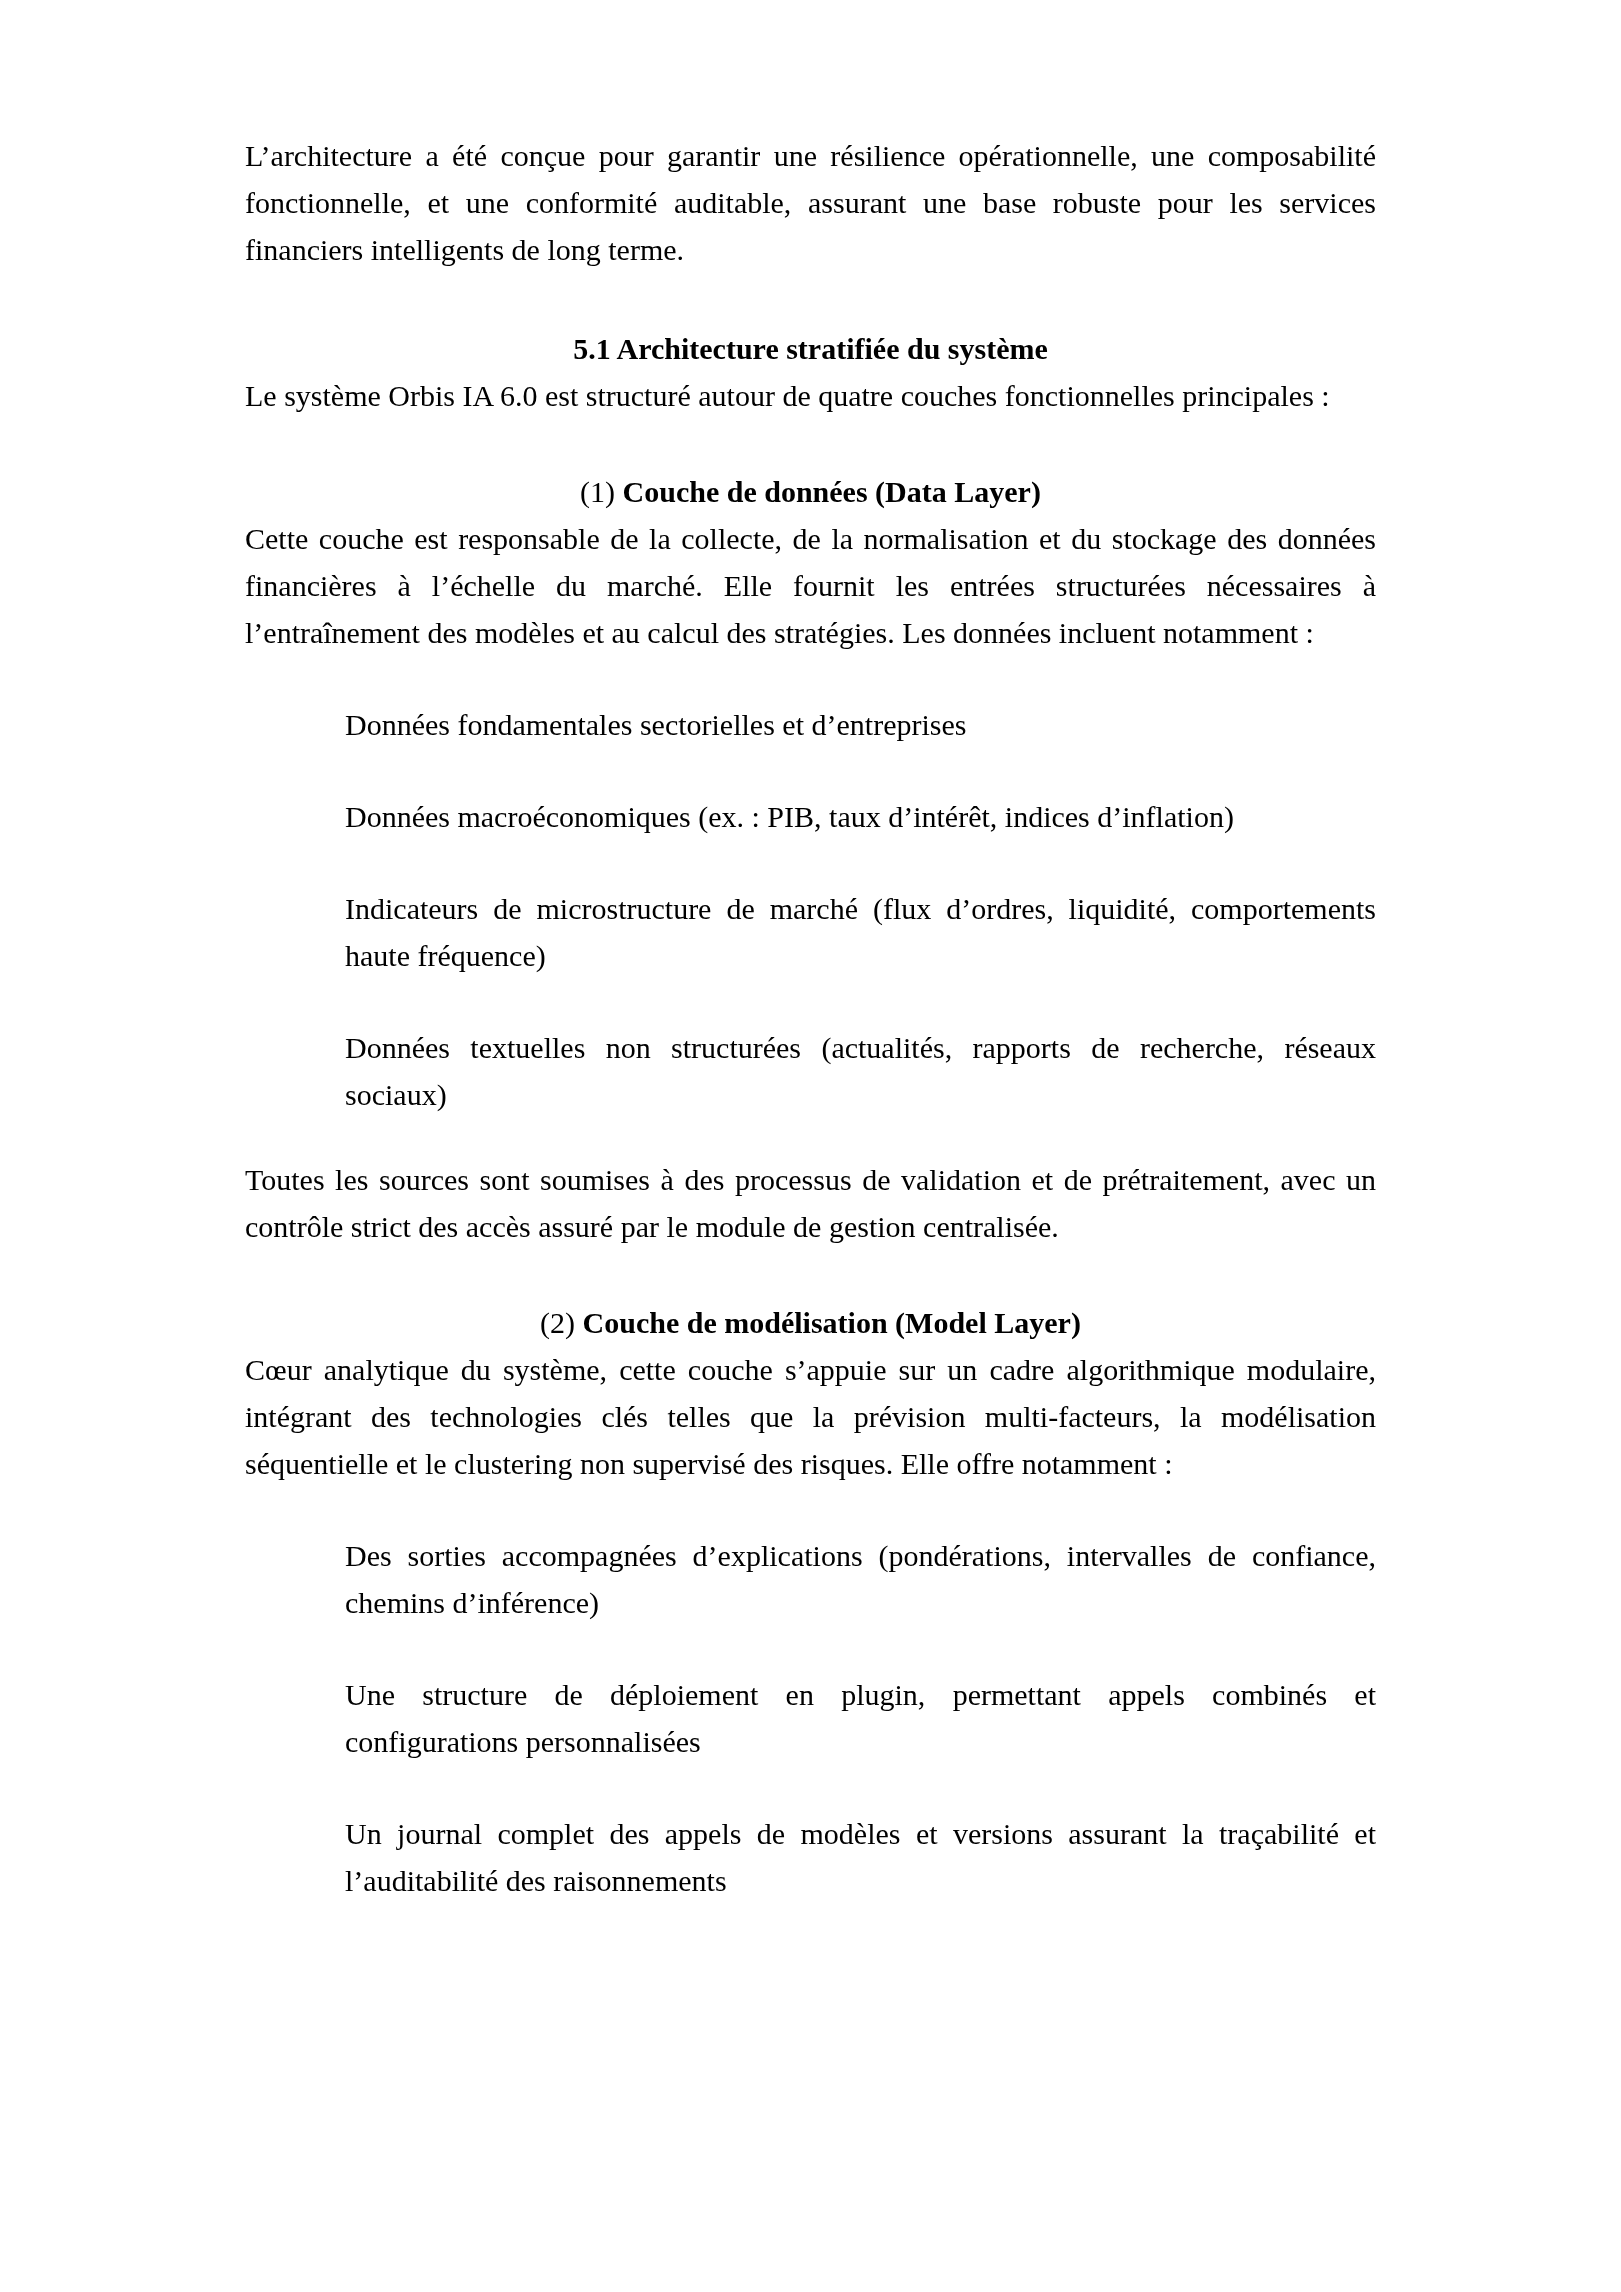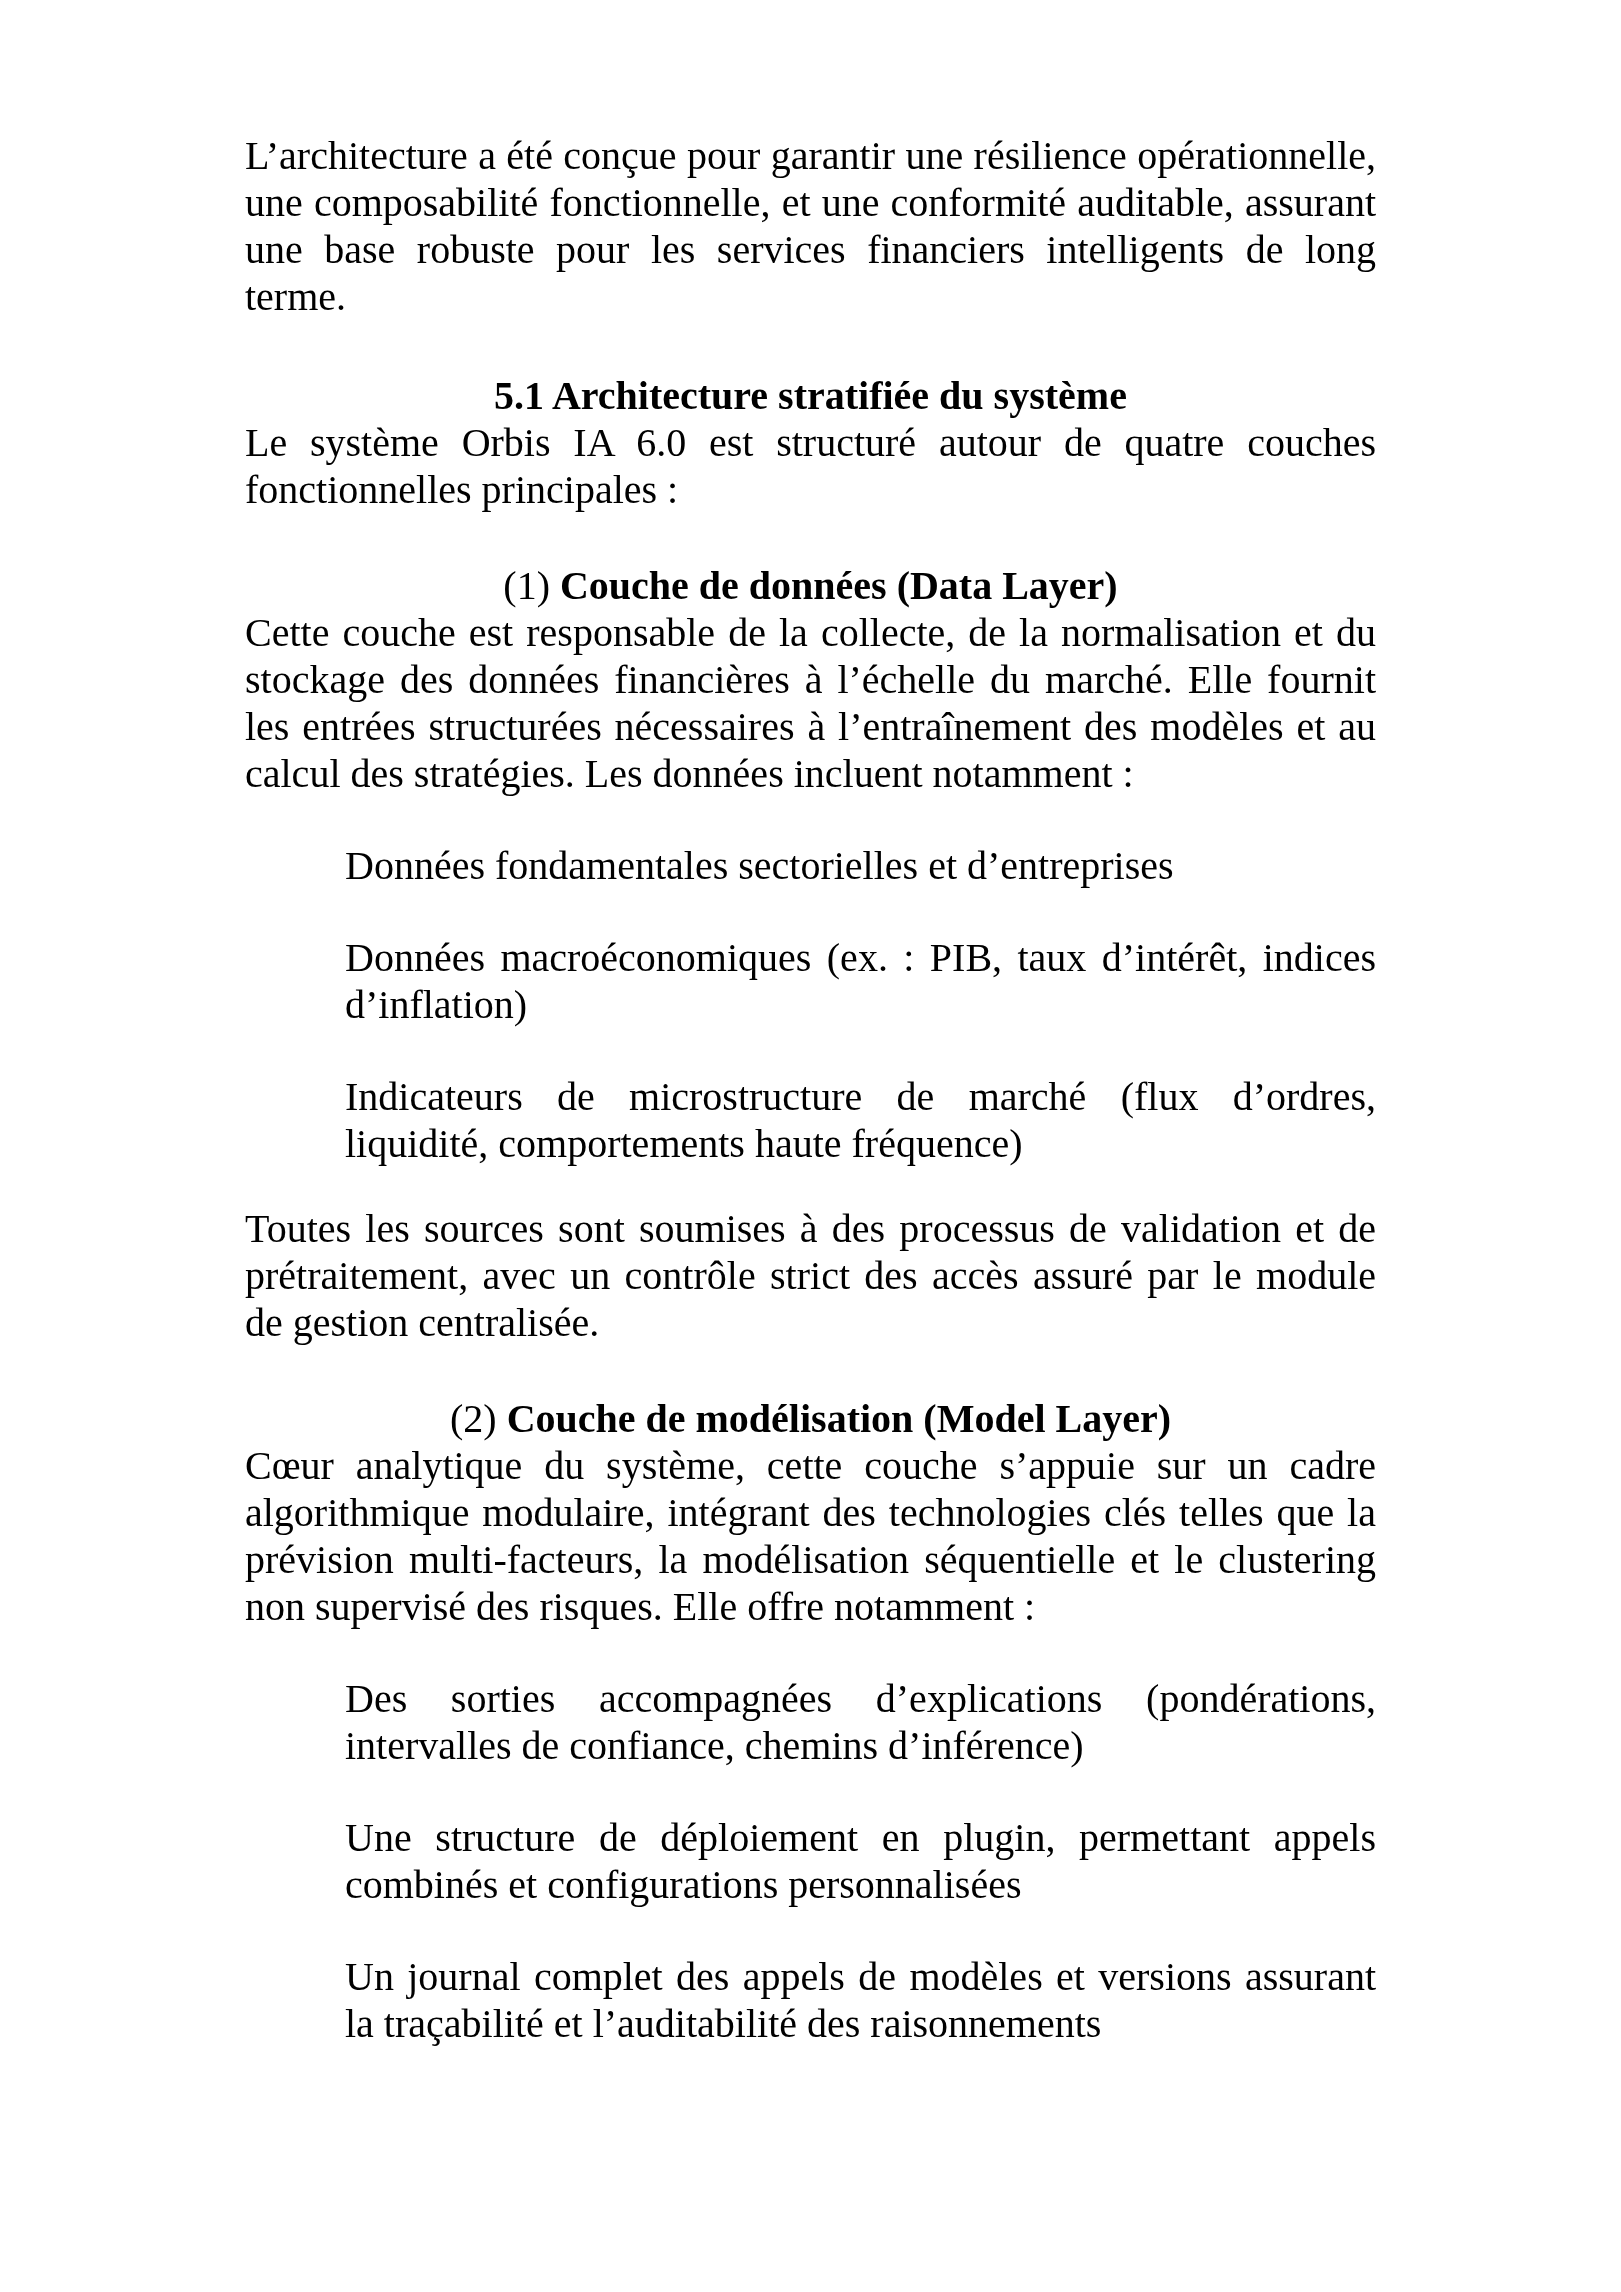--- a/index.html
+++ b/index.html
@@ -8,21 +8,21 @@
     background: #ffffff;
   }
   .page {
     position: relative;
     width: 1621px;
     height: 2293px;
     background: #ffffff;
     box-sizing: border-box;
     padding: 132px 245px 0 245px;
     font-family: "Liberation Serif", "DejaVu Serif", serif;
-    font-size: 40px;
+    font-size: 30px;
     line-height: 47px;
     color: #000000;
     overflow: hidden;
   }
   .para {
     margin: 0;
     text-align: justify;
   }
   .heading {
     margin: 52px 0 0 0;
@@ -62,20 +62,21 @@
   <p class="para heading">5.1 Architecture stratifiée du système</p>
   <p class="para">Le système Orbis IA 6.0 est structuré autour de quatre couches fonctionnelles principales :</p>
 
   <p class="para layer-title"><span>(1) </span><span class="title-bold">Couche de données (Data Layer)</span></p>
   <p class="para">Cette couche est responsable de la collecte, de la normalisation et du stockage des données financières à l’échelle du marché. Elle fournit les entrées structurées nécessaires à l’entraînement des modèles et au calcul des stratégies. Les données incluent notamment :</p>
 
   <ul class="list">
     <li class="para list-item">Données fondamentales sectorielles et d’entreprises</li>
     <li class="para list-item">Données macroéconomiques (ex. : PIB, taux d’intérêt, indices d’inflation)</li>
     <li class="para list-item">Indicateurs de microstructure de marché (flux d’ordres, liquidité, comportements haute fréquence)</li>
+    <li class="para list-item">Données textuelles non structurées (actualités, rapports de recherche, réseaux sociaux)</li>
   </ul>
 
   <p class="para after-list">Toutes les sources sont soumises à des processus de validation et de prétraitement, avec un contrôle strict des accès assuré par le module de gestion centralisée.</p>
 
   <p class="para layer-title"><span>(2) </span><span class="title-bold">Couche de modélisation (Model Layer)</span></p>
   <p class="para">Cœur analytique du système, cette couche s’appuie sur un cadre algorithmique modulaire, intégrant des technologies clés telles que la prévision multi-facteurs, la modélisation séquentielle et le clustering non supervisé des risques. Elle offre notamment :</p>
 
   <ul class="list">
     <li class="para list-item">Des sorties accompagnées d’explications (pondérations, intervalles de confiance, chemins d’inférence)</li>
     <li class="para list-item">Une structure de déploiement en plugin, permettant appels combinés et configurations personnalisées</li>

